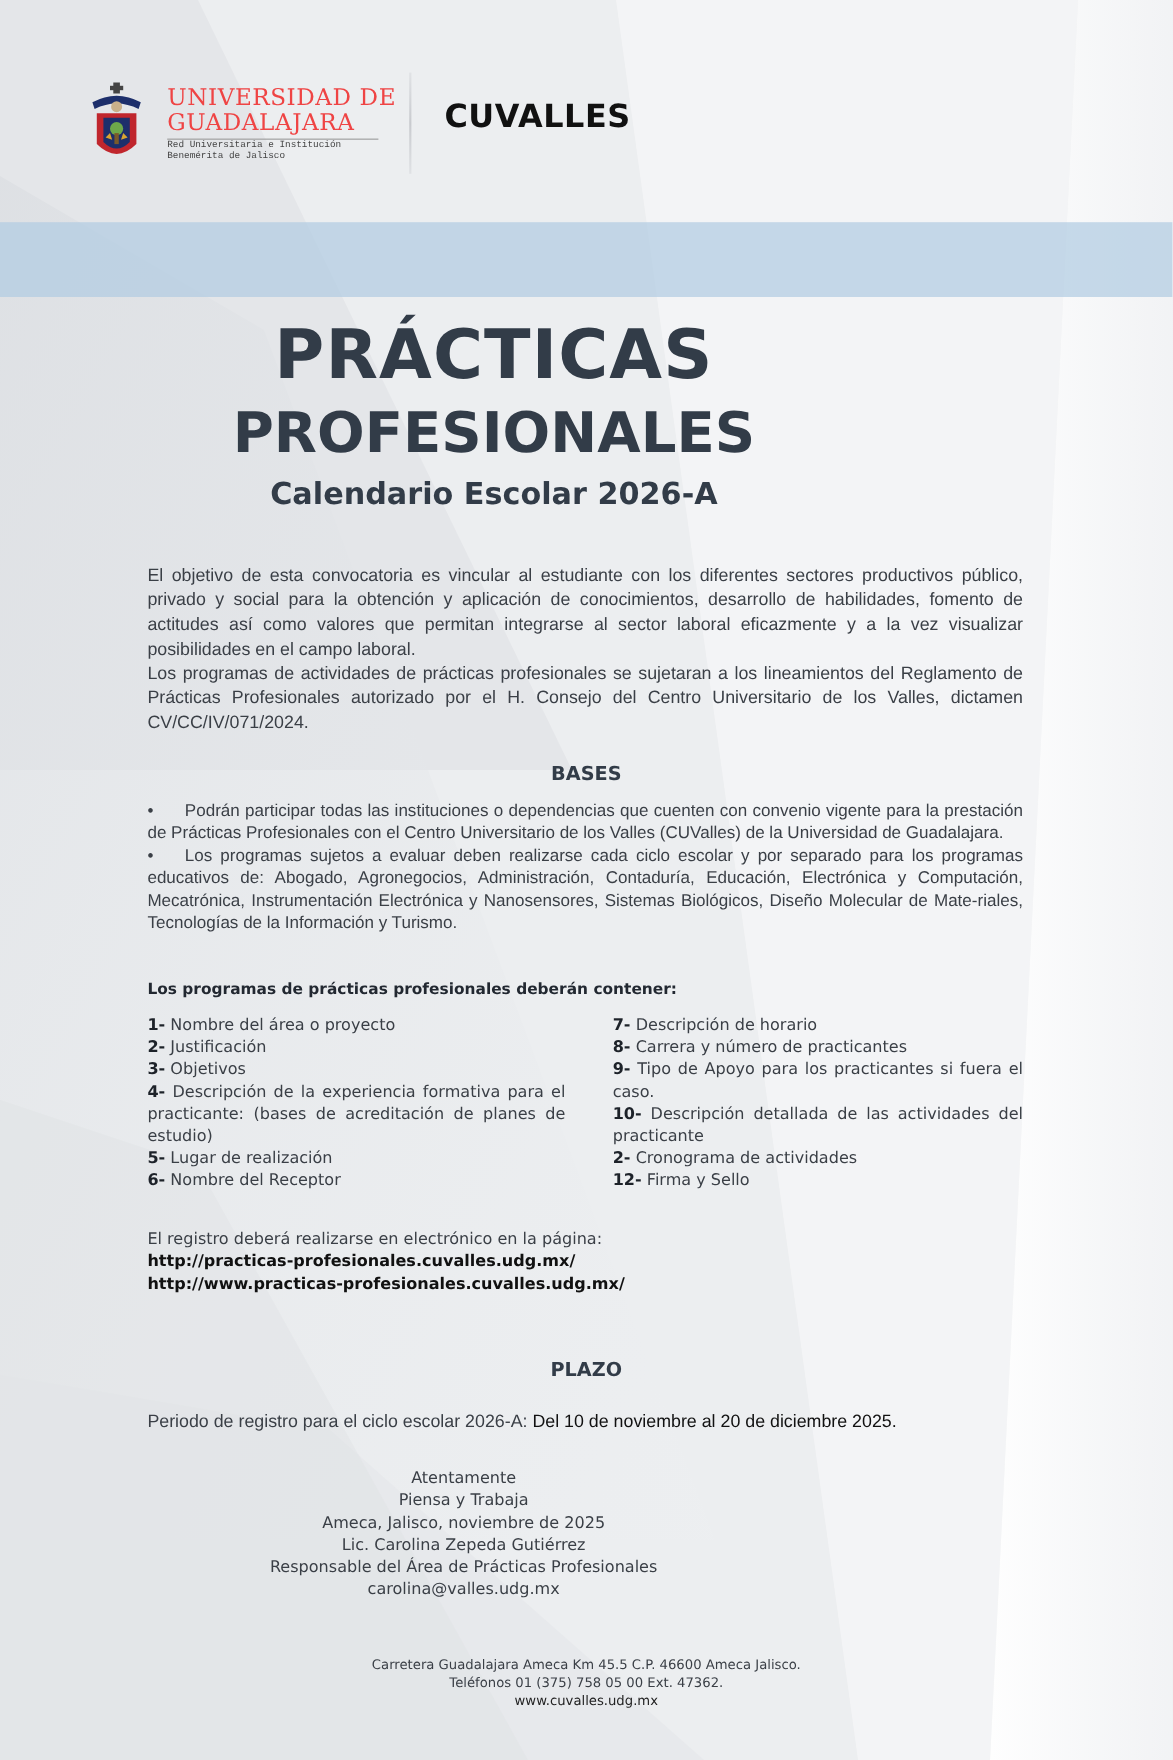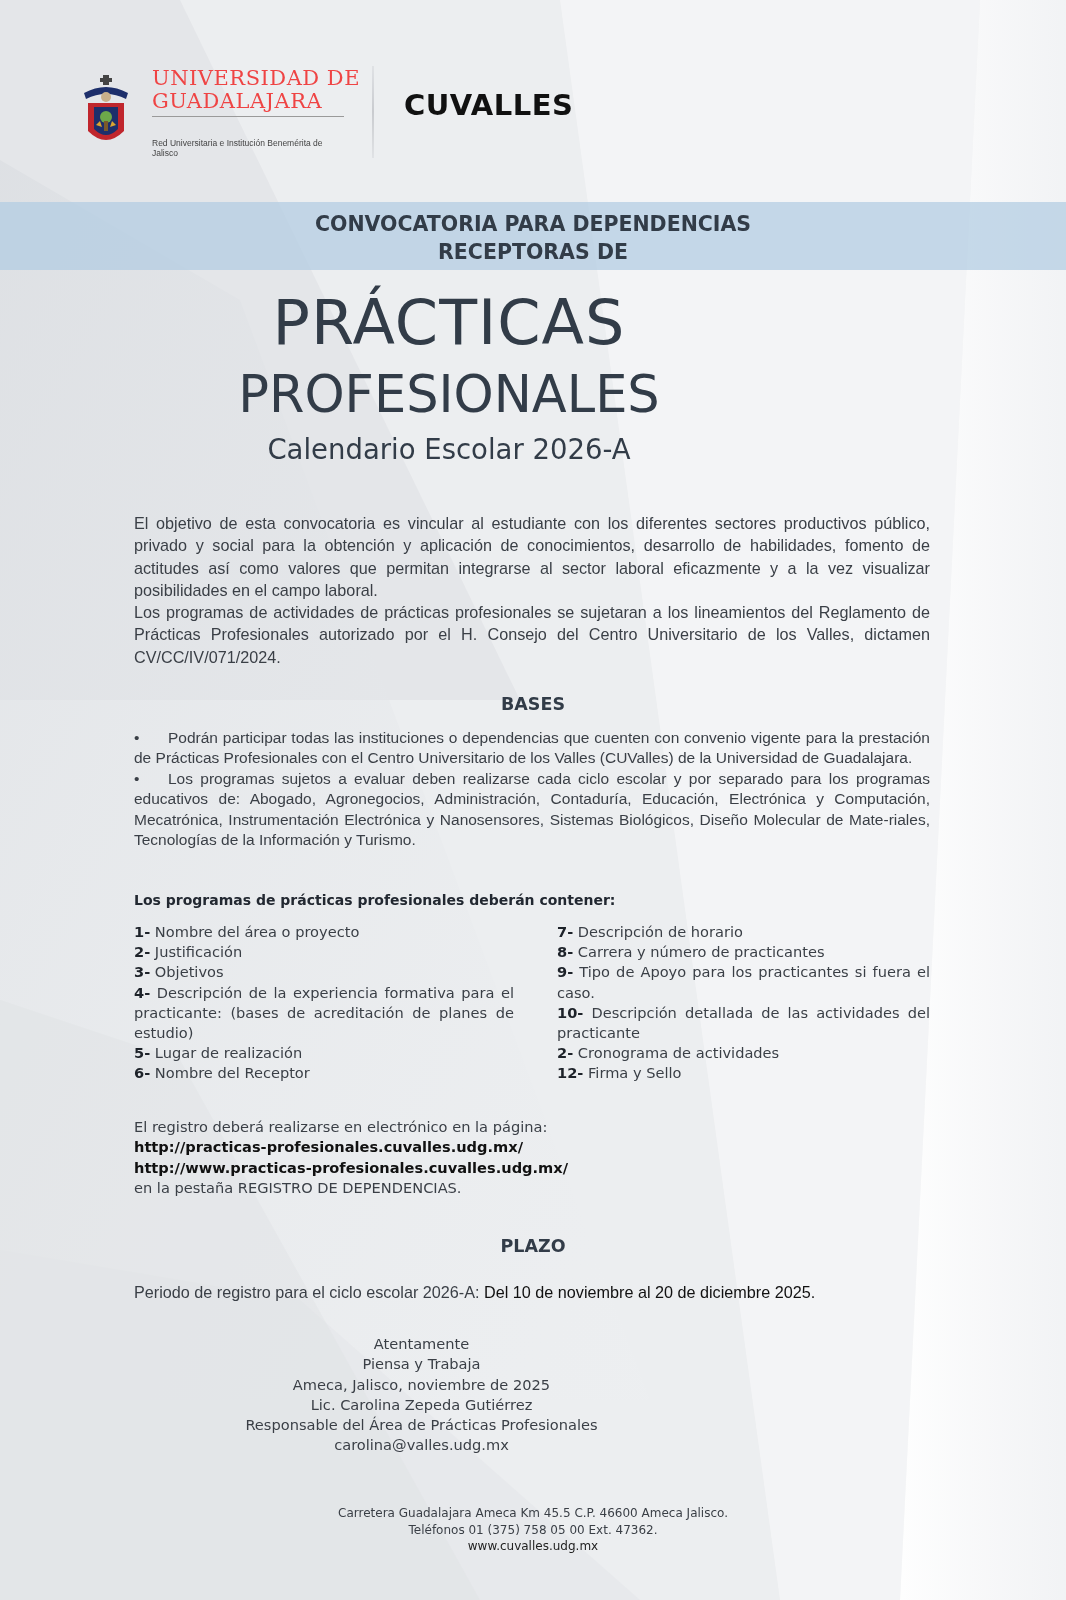--- a/index.html
+++ b/index.html
@@ -10,29 +10,29 @@
     background: linear-gradient(100deg, #e6e8eb 0%, #f2f3f5 35%, #f7f8f9 60%, #eceef0 100%);
   }
   .bg { position: absolute; inset: 0; z-index: 0; pointer-events: none; }
   .content { position: absolute; inset: 0; z-index: 1; }
 
   
   .header { position: absolute; left: 82px; top: 66px; height: 92px; display: flex; align-items: center; }
   .seal { width: 48px; height: 78px; position: relative; }
   .udg-text { margin-left: 22px; display: flex; flex-direction: column; }
   .udg-line { font-family: "DejaVu Serif", serif; font-size: 21px; letter-spacing: 0.5px; color: #ef4444; line-height: 23px; }
-  .udg-sub { font-family: Liberation Sans, sans-serif; font-size: 8.5px; color: #444; border-top: 1px solid #9a9a9a; margin-top: 3px; padding-top: 21px; width: 192px; }
+  .udg-sub { font-family: Liberation Mono, monospace; font-size: 8.5px; color: #444; border-top: 1px solid #9a9a9a; margin-top: 3px; padding-top: 0; width: 192px; }
   .divider { position: absolute; left: 290px; top: 0; width: 2px; height: 92px; background: linear-gradient(#e0e2e5, #c9cbcf, #e0e2e5); }
   .cuvalles { position: absolute; left: 322px; top: 22px; font-family: "DejaVu Sans", sans-serif; font-weight: bold; font-size: 29px; letter-spacing: 0.5px; color: #111; white-space: nowrap; }
 
   
   .band { position: absolute; left: 0; top: 202px; width: 1066px; height: 68px; background: rgba(178, 204, 226, 0.72); }
   .band-text { position: absolute; left: 0; width: 1066px; top: 210px; text-align: center; font-weight: bold; font-size: 20.5px; color: #323c48; line-height: 28px; }
 
-  .title { position: absolute; left: 0; width: 898px; text-align: center; font-weight: normal; color: #323c48; }
+  .title { position: absolute; left: 0; width: 898px; text-align: center; font-weight: bold; color: #323c48; }
   .t1 { top: 286px; font-size: 62px; line-height: 74px; letter-spacing: 1px; }
   .t2 { top: 364px; font-size: 51px; line-height: 62px; }
   .t3 { top: 430px; font-size: 27.5px; line-height: 38px; }
 
   .para { position: absolute; left: 134px; width: 796px; font-family: "Liberation Sans", sans-serif; font-size: 16.2px; line-height: 22.3px; color: #3a3f46; text-align: justify; }
   .intro { top: 512px; }
 
   .section-h { position: absolute; left: 0; width: 1066px; text-align: center; font-weight: bold; font-size: 17.5px; color: #323c48; }
   .bases-h { top: 694px; }
   .bases { top: 728px; font-size: 15.5px; line-height: 20.4px; }
@@ -101,24 +101,20 @@
     <div class="udg-text">
       <span class="udg-line">UNIVERSIDAD DE</span>
       <span class="udg-line">GUADALAJARA</span>
       <span class="udg-sub">Red Universitaria e Institución Benemérita de Jalisco</span>
     </div>
     <div class="divider"></div>
     <div class="cuvalles">CUVALLES</div>
   </div>
 
   <div class="band"></div>
-  <div class="band-text">
-    <div>CONVOCATORIA PARA DEPENDENCIAS</div>
-    <div>RECEPTORAS DE</div>
-  </div>
 
   <div class="title t1">PRÁCTICAS</div>
   <div class="title t2">PROFESIONALES</div>
   <div class="title t3">Calendario Escolar 2026-A</div>
 
   <div class="para intro">
     <div>El objetivo de esta convocatoria es vincular al estudiante con los diferentes sectores productivos público, privado y social para la obtención y aplicación de conocimientos, desarrollo de habilidades, fomento de actitudes así como valores que permitan integrarse al sector laboral eficazmente y a la vez visualizar posibilidades en el campo laboral.</div>
     <div>Los programas de actividades de prácticas profesionales se sujetaran a los lineamientos del Reglamento de Prácticas Profesionales autorizado por el  H. Consejo del Centro Universitario de los Valles, dictamen CV/CC/IV/071/2024.</div>
   </div>
 
@@ -143,21 +139,20 @@
     <span class="req-item"><b>9-</b><span> Tipo de Apoyo para los practicantes si fuera el caso.</span></span>
     <span class="req-item"><b>10-</b><span> Descripción detallada de las actividades del practicante</span></span>
     <span class="req-item"><b>2-</b><span> Cronograma de actividades</span></span>
     <span class="req-item"><b>12-</b><span> Firma y Sello</span></span>
   </div>
 
   <div class="reg">
     <span>El registro deberá realizarse en electrónico en la página:</span>
     <a class="url">http://practicas-profesionales.cuvalles.udg.mx/</a>
     <a class="url">http://www.practicas-profesionales.cuvalles.udg.mx/</a>
-    <span>en la pestaña REGISTRO DE DEPENDENCIAS.</span>
   </div>
 
   <div class="section-h plazo-h">PLAZO</div>
   <div class="plazo">
     <span>Periodo de registro para el ciclo escolar 2026-A: </span><b>Del 10 de noviembre al 20 de diciembre 2025.</b>
   </div>
 
   <div class="sign">
     <span>Atentamente</span>
     <span>Piensa y Trabaja</span>

